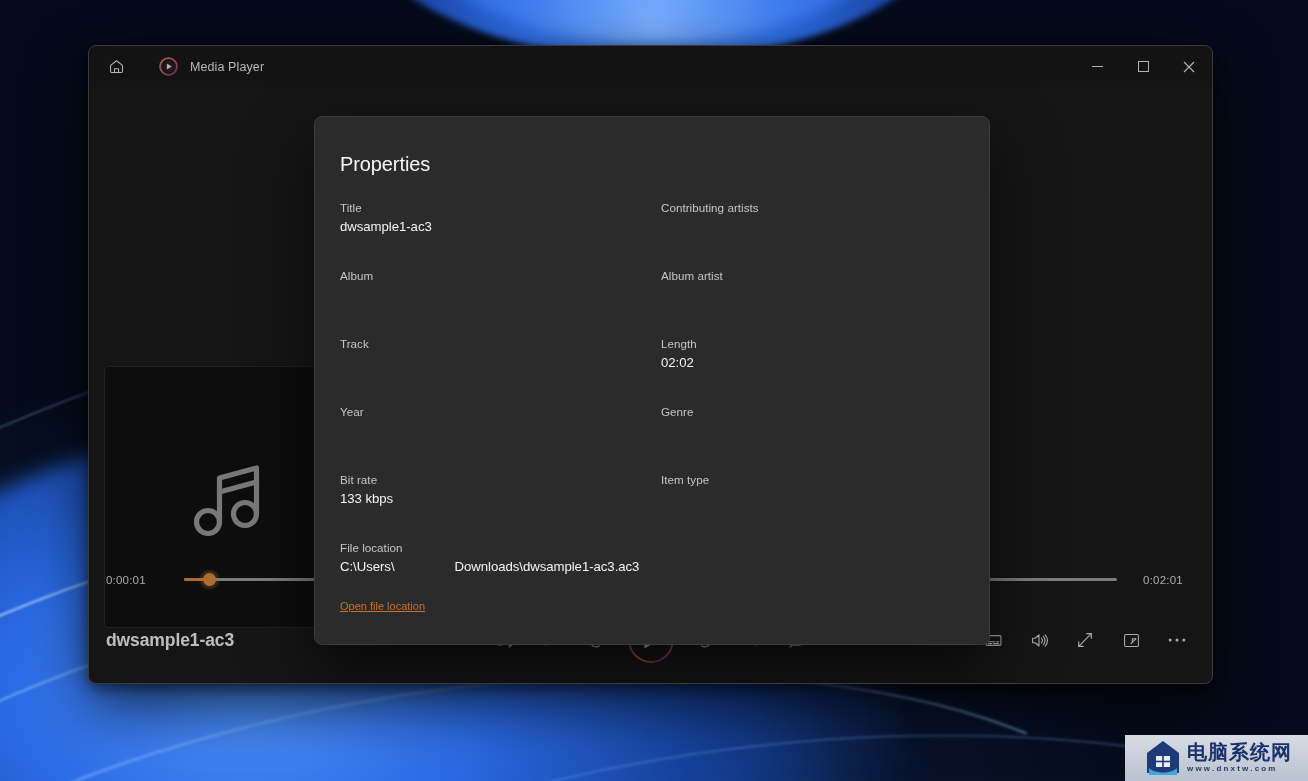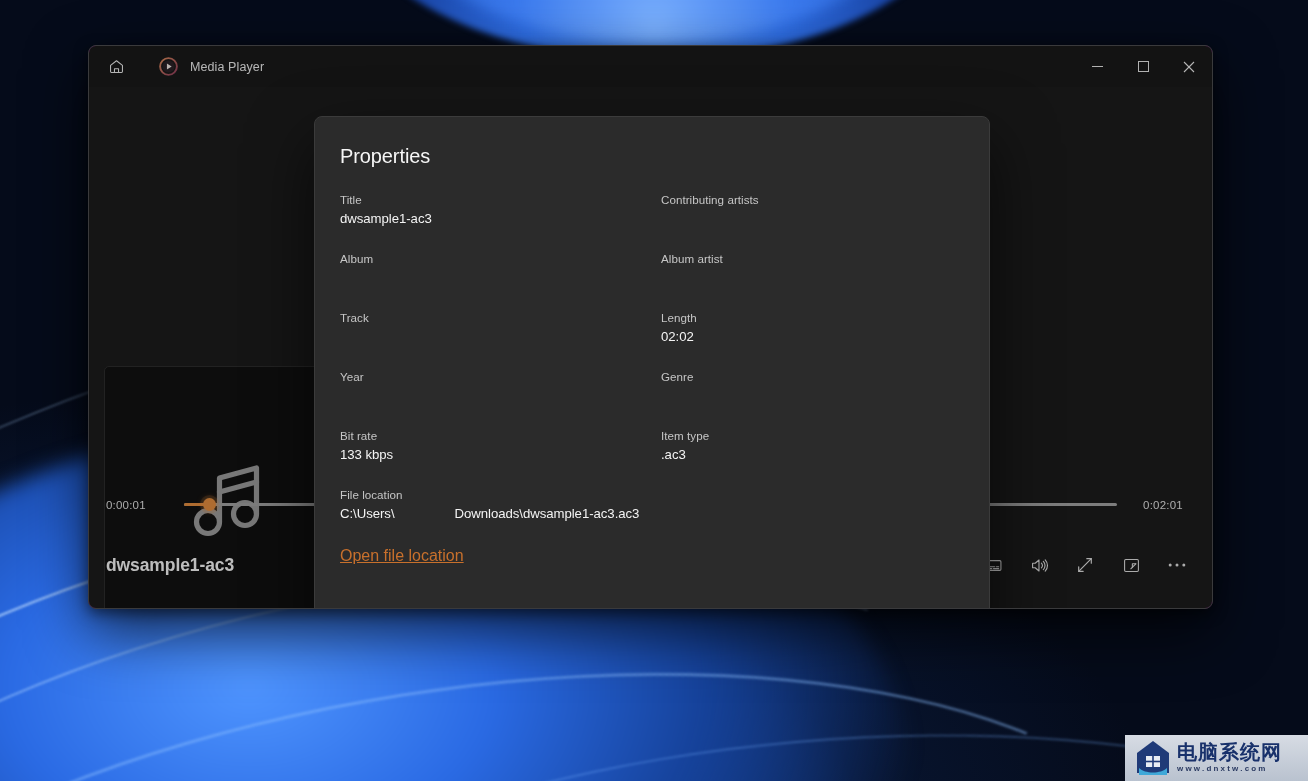--- a/index.html
+++ b/index.html
@@ -40,21 +40,21 @@
     border-width: 2px; border-top-color: rgba(165,205,255,.55); transform: rotate(-14deg); }
   .rib3 { left: -560px; top: 392px; width: 1400px; height: 560px;
     border-width: 1.6px; border-top-color: rgba(175,212,255,.52); transform: rotate(-22deg); }
   .rib4 { left: -300px; top: 690px; width: 1500px; height: 640px;
     border-width: 3px; border-top-color: rgba(140,190,255,.45); transform: rotate(-9deg); }
   .rib5 { left: 120px; top: 740px; width: 1400px; height: 560px;
     border-width: 2px; border-top-color: rgba(120,175,255,.30); transform: rotate(-5deg); }
 
   
   #app-window {
-    position: absolute; left: 88px; top: 45px; width: 1125px; height: 564px;
+    position: absolute; left: 88px; top: 45px; width: 1125px; height: 639px;
     background: #701a75; border-radius: 8px;
     border: 1px solid #3a3a3c;
     box-shadow: 0 22px 60px rgba(0,0,0,.70), 0 4px 14px rgba(0,0,0,.5);
     overflow: hidden;
   }
 
   
   #titlebar { position: absolute; left: 0; top: 0; right: 0; height: 41px;
     background: #191919; display: flex; align-items: center; }
   .tb-home { width: 42px; height: 41px; display: flex; align-items: center;
@@ -109,45 +109,45 @@
     -webkit-mask-composite: xor; mask-composite: exclude; }
 
   
   #dlg-scrim { position: absolute; inset: 0; background: rgba(0,0,0,.22); }
   #dialog {
     position: absolute; left: 225px; top: 70px; width: 676px; height: 529px;
     background: #2b2b2b; border: 1px solid #3b3b3b; border-radius: 8px;
     box-shadow: 0 26px 64px rgba(0,0,0,.62); overflow: hidden;
   }
   #dlg-body { position: absolute; left: 0; top: 0; right: 0; bottom: 75px;
-    padding: 28px 25px 0 25px; }
+    padding: 36px 25px 0 25px; }
   #dlg-title { font-size: 20px; color: #f6f6f6; font-weight: 400;
     letter-spacing: -.1px; margin-bottom: 23px; }
-  .prop-grid { display: grid; grid-template-columns: 321px 1fr; row-gap: 7px; }
+  .prop-grid { display: grid; grid-template-columns: 321px 1fr; row-gap: 16px; }
   .field { height: 52px; }
   .field .lbl { font-size: 11.6px; color: #c6c6c6; line-height: 18px;
     letter-spacing: .05px; }
   .field .val { font-size: 13.2px; color: #f4f4f4; line-height: 19px;
     letter-spacing: -.05px; }
   .field.wide { grid-column: 1 / span 2; }
   .redact { display: inline-block; width: 60px; }
-  #openloc { margin-top: 9px; font-size: 16px; color: #c8702c;
+  #openloc { margin-top: 9px; font-size: 11px; color: #c8702c;
     display: inline-block; }
   #dlg-footer { position: absolute; left: 0; right: 0; bottom: 0; height: 75px;
     background: #202020; border-top: 1px solid #323232;
     display: flex; align-items: center; justify-content: center; }
   #closebtn { width: 309px; height: 31px; background: #2d2d2d;
     border: 1px solid #3d3d3d; border-radius: 4px; color: #f2f2f2;
     font-size: 13px; font-family: inherit; display: flex; align-items: center;
     justify-content: center; }
 
   
   #watermark { position: absolute; right: 0; bottom: 0; width: 183px; height: 46px;
     background: linear-gradient(#d7dce4, #b9c2cf);
-    display: flex; align-items: center; padding-left: 8px; }
+    display: flex; align-items: center; padding-left: 18px; }
   #wm-logo { width: 40px; height: 38px; position: relative; flex: 0 0 auto; }
   #wm-text { margin-left: 4px; }
   #wm-cn { font-family: "DejaVu Sans", sans-serif; font-size: 20px;
     font-weight: bold; color: #18316b; letter-spacing: 1px; line-height: 21px; }
   #wm-url { font-size: 8px; color: #2b3b62; letter-spacing: 2.2px;
     line-height: 11px; font-weight: bold; }
   svg { display: block; }
 </style>
 </head>
 <body>
@@ -400,21 +400,20 @@
           <div class="lbl">Genre</div>
           <div class="val"></div>
         </div>
 
         <div class="field">
           <div class="lbl">Bit rate</div>
           <div class="val">133 kbps</div>
         </div>
         <div class="field">
           <div class="lbl">Item type</div>
-          <div class="val">.ac3</div>
         </div>
 
         <div class="field wide">
           <div class="lbl">File location</div>
           <div class="val"><span>C:\Users\</span><span class="redact"></span><span>Downloads\dwsample1-ac3.ac3</span></div>
         </div>
       </div>
 
       <a id="openloc" href="#" style="color: rgb(200, 112, 44);">Open file location</a>
     </div>

